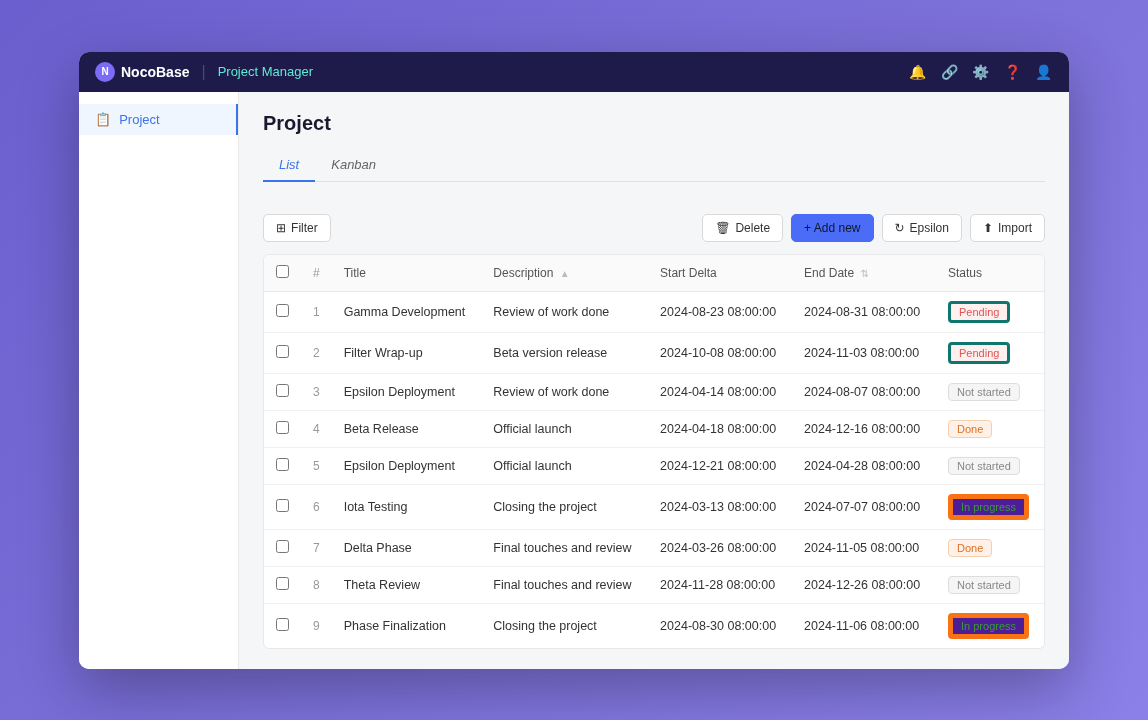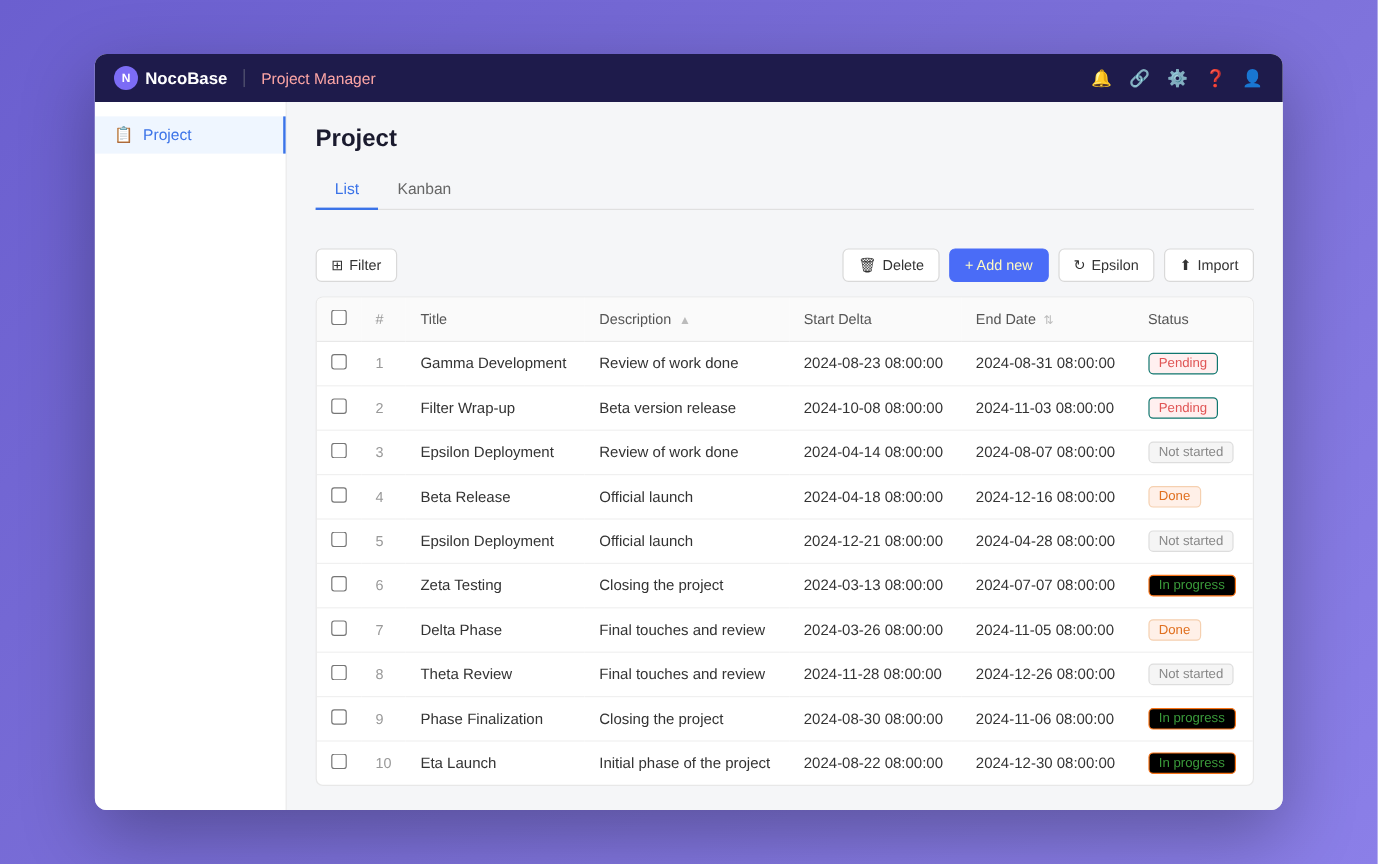--- a/index.html
+++ b/index.html
@@ -44,21 +44,21 @@
       align-items: center;
       justify-content: center;
       font-size: 10px;
       color: #fff;
     }
     .nav-divider {
       color: #4a4a6a;
       font-size: 16px;
     }
     .nav-app-name {
-      color: #fca5a5;
+      color: #5eead4;
       font-size: 13px;
     }
     .topnav-right {
       margin-left: auto;
       display: flex;
       align-items: center;
       gap: 14px;
     }
     .topnav-icon {
       color: #9090b0;
@@ -107,20 +107,21 @@
       font-weight: 600;
       color: #1a1a2e;
       margin-bottom: 14px;
     }
     
     .tabs {
       display: flex;
       gap: 0;
       border-bottom: 1px solid #e0e0e0;
       margin-bottom: 32px;
+      font-style: italic;
     }
     .tab {
       padding: 8px 16px;
       font-size: 13px;
       color: #666;
       cursor: pointer;
       border-bottom: 2px solid transparent;
       margin-bottom: -1px;
     }
     .tab.active {
@@ -149,21 +150,21 @@
       border: 1px solid #d9d9d9;
       border-radius: 5px;
       background: #fff;
       font-size: 12px;
       color: #333;
       cursor: pointer;
     }
     .btn-primary {
       background: #4a6cf7;
       border-color: #4a6cf7;
-      color: #fef9c3;
+      color: #0f172a;
       justify-content: flex-end;
     }
     
     .table-container {
       background: #fff;
       border-radius: 6px;
       border: 1px solid #e8e8e8;
       overflow: hidden;
     }
     table {
@@ -217,36 +218,36 @@
     .badge {
       display: inline-block;
       padding: 2px 8px;
       border-radius: 4px;
       font-size: 11px;
       font-weight: 500;
     }
     .badge-pending {
       background: #fff0f0;
       color: #e05555;
-      border: 1px solid #0f766e;
+      border: 3px solid #0f766e;
     }
     .badge-not-started {
       background: #f5f5f5;
       color: #888;
       border: 1px solid #ddd;
     }
     .badge-done {
       background: #fff0e8;
       color: #e07020;
       border: 1px solid #f5d0b0;
     }
     .badge-in-progress {
-      background: #000000;
+      background: #4c1d95;
       color: #3a9a3a;
-      border: 1px solid #f97316;
+      border: 5px solid #f97316;
     }
     .sort-icon {
       color: #bbb;
       font-size: 10px;
       margin-left: 3px;
     }
   </style>
 </head>
 <body>
 
@@ -392,21 +393,21 @@
       <td>2024-04-28 08:00:00</td>
       <td>
         <span class="badge badge-not-started">Not started</span>
       </td>
     </tr>
               <tr>
       <td class="checkbox-cell">
         <input type="checkbox" style="">
       </td>
       <td class="row-num">6</td>
-      <td>Zeta Testing</td>
+      <td>Iota Testing</td>
       <td>Closing the project</td>
       <td>2024-03-13 08:00:00</td>
       <td>2024-07-07 08:00:00</td>
       <td>
         <span class="badge badge-in-progress">In progress</span>
       </td>
     </tr>
               <tr>
       <td class="checkbox-cell">
         <input type="checkbox" style="">
@@ -435,33 +436,20 @@
     </tr>
               <tr>
       <td class="checkbox-cell">
         <input type="checkbox" style="">
       </td>
       <td class="row-num">9</td>
       <td>Phase Finalization</td>
       <td>Closing the project</td>
       <td>2024-08-30 08:00:00</td>
       <td>2024-11-06 08:00:00</td>
-      <td>
-        <span class="badge badge-in-progress">In progress</span>
-      </td>
-    </tr>
-              <tr>
-      <td class="checkbox-cell">
-        <input type="checkbox" style="">
-      </td>
-      <td class="row-num">10</td>
-      <td>Eta Launch</td>
-      <td>Initial phase of the project</td>
-      <td>2024-08-22 08:00:00</td>
-      <td>2024-12-30 08:00:00</td>
       <td>
         <span class="badge badge-in-progress">In progress</span>
       </td>
     </tr>
             </tbody>
         </table>
       </div>
     </div>
   </div>
 </div>

